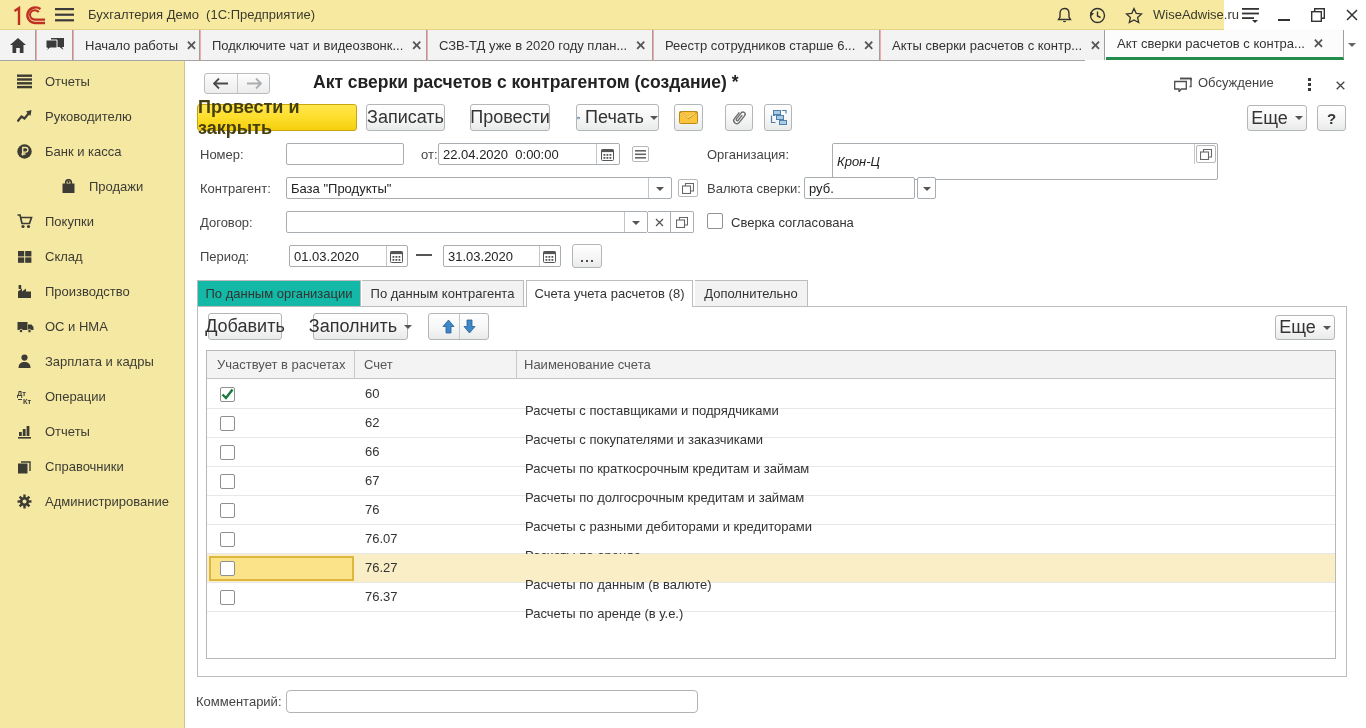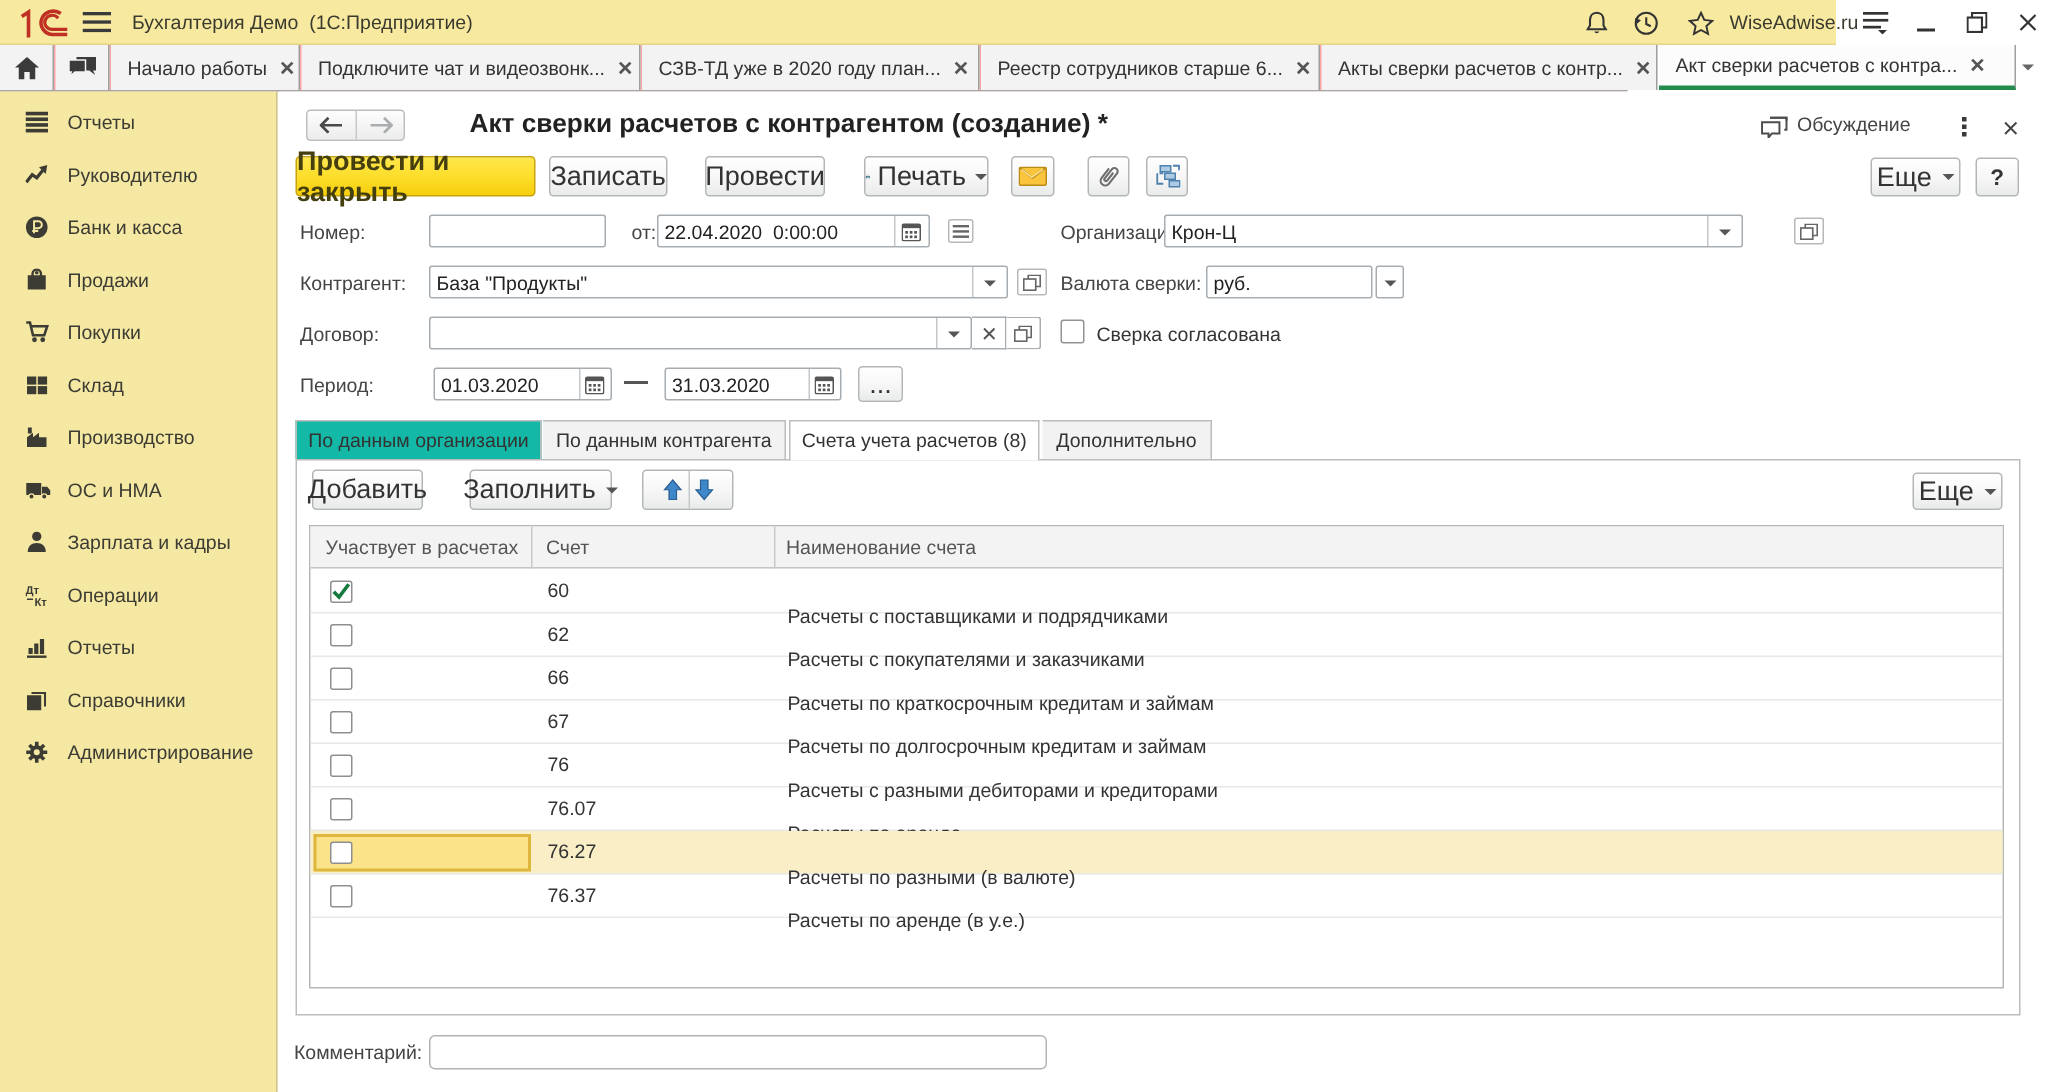--- a/index.html
+++ b/index.html
@@ -122,21 +122,21 @@
         </svg>
     <div class="t">Руководителю</div>
   </div>
   <div class="srow" style="top:73px;">
     <svg width="15" height="15" viewBox="0 0 15 15">
           <circle cx="7.5" cy="7.5" r="7.2" fill="#3c3c34"></circle>
           <path d="M5.7,11.5 L5.7,3.5 L8.6,3.5 A2.3,2.3 0 0 1 8.6,8.1 L5.7,8.1 M4.5,10 L8.5,10" fill="none" stroke="#f5e8a3" stroke-width="1.3"></path>
         </svg>
     <div class="t">Банк и касса</div>
   </div>
-  <div class="srow" style="top:108px;">
+  <div class="srow" style="top:108px;margin-left:44px;">
     <svg width="15" height="15" viewBox="0 0 15 15">
           <path d="M1.5,4.5 h12 v9.5 h-12 Z" fill="#3c3c34"></path>
           <path d="M4.7,6.5 L4.7,3.5 A2.8,2.8 0 0 1 10.3,3.5 L10.3,6.5" fill="none" stroke="#3c3c34" stroke-width="1.6"></path>
           <circle cx="7.5" cy="2.8" r="1.2" fill="#3c3c34"></circle>
         </svg>
     <div class="t">Продажи</div>
   </div>
   <div class="srow" style="top:143px;">
     <svg width="16" height="15" viewBox="0 0 16 15">
           <path d="M0.5,1 L3,1 L5,9.5 L12.5,9.5 L14.5,3.5 L4,3.5" fill="none" stroke="#3c3c34" stroke-width="1.7"></path>
@@ -310,21 +310,21 @@
   <div class="b" style="left:446px;top:85px;width:17px;height:16px;border:1px solid #b5b9bc;border-radius:2px;background:#fff;">
     <svg style="position:absolute;left:2px;top:3px" width="11" height="9" viewBox="0 0 11 9">
           <g fill="#666">
             <rect width="11" height="1.6"></rect>
             <rect y="3.5" width="11" height="1.6"></rect>
             <rect y="7" width="11" height="1.6"></rect>
           </g>
         </svg>
   </div>
   <div class="lbl" style="left:521px;top:82px;height:22px;">Организация:</div>
-  <div class="input" style="left:590px;top:82px;width:386px;height:22px;">
+  <div class="input" style="left:646px;top:82px;width:386px;height:37px;font-style:italic;">
     <span style="margin-left:4px;">Крон-Ц</span>
     <div class="b" style="right:22px;top:0;width:1px;height:20px;background:#c3c7ca;"></div>
     <div class="b caret" style="right:7px;top:9px;"></div>
   </div>
   <div class="b" style="left:1010px;top:84px;width:20px;height:18px;border:1px solid #b5b9bc;border-radius:2px;background:#fff;">
     <svg style="position:absolute;left:3px;top:3px" width="12" height="11" viewBox="0 0 12 11">
           <rect x="0.5" y="3" width="8" height="7.5" fill="none" stroke="#666" stroke-width="1.1"></rect>
           <path d="M3.5,3 L3.5,0.5 L11.5,0.5 L11.5,8 L8.5,8" fill="none" stroke="#666" stroke-width="1.1"></path>
         </svg>
   </div>
@@ -465,21 +465,21 @@
         </div>
     <div class="trow" style="top:174px;">
           <div class="cb"></div>
           <div class="c2">76.07</div>
           <div class="c3">Расчеты по аренде</div>
         </div>
     <div class="trow" style="top:203px;background:#f9eec6;">
       <div class="b" style="left:2px;top:2px;width:145px;height:25px;background:#fbe38a;border:2px solid #dfb63e;"></div>
       <div class="cb"></div>
           <div class="c2">76.27</div>
-          <div class="c3">Расчеты по разными (в валюте)</div>
+          <div class="c3">Расчеты по данным (в валюте)</div>
     </div>
     <div class="trow" style="top:232px;">
           <div class="cb"></div>
           <div class="c2">76.37</div>
           <div class="c3">Расчеты по аренде (в у.е.)</div>
         </div>
   </div>
 
   <div class="lbl" style="left:10px;top:629px;height:22px;">Комментарий:</div>
   <div class="input" style="left:100px;top:629px;width:412px;height:23px;border-radius:4px;border-color:#b0b4b7;"></div>

